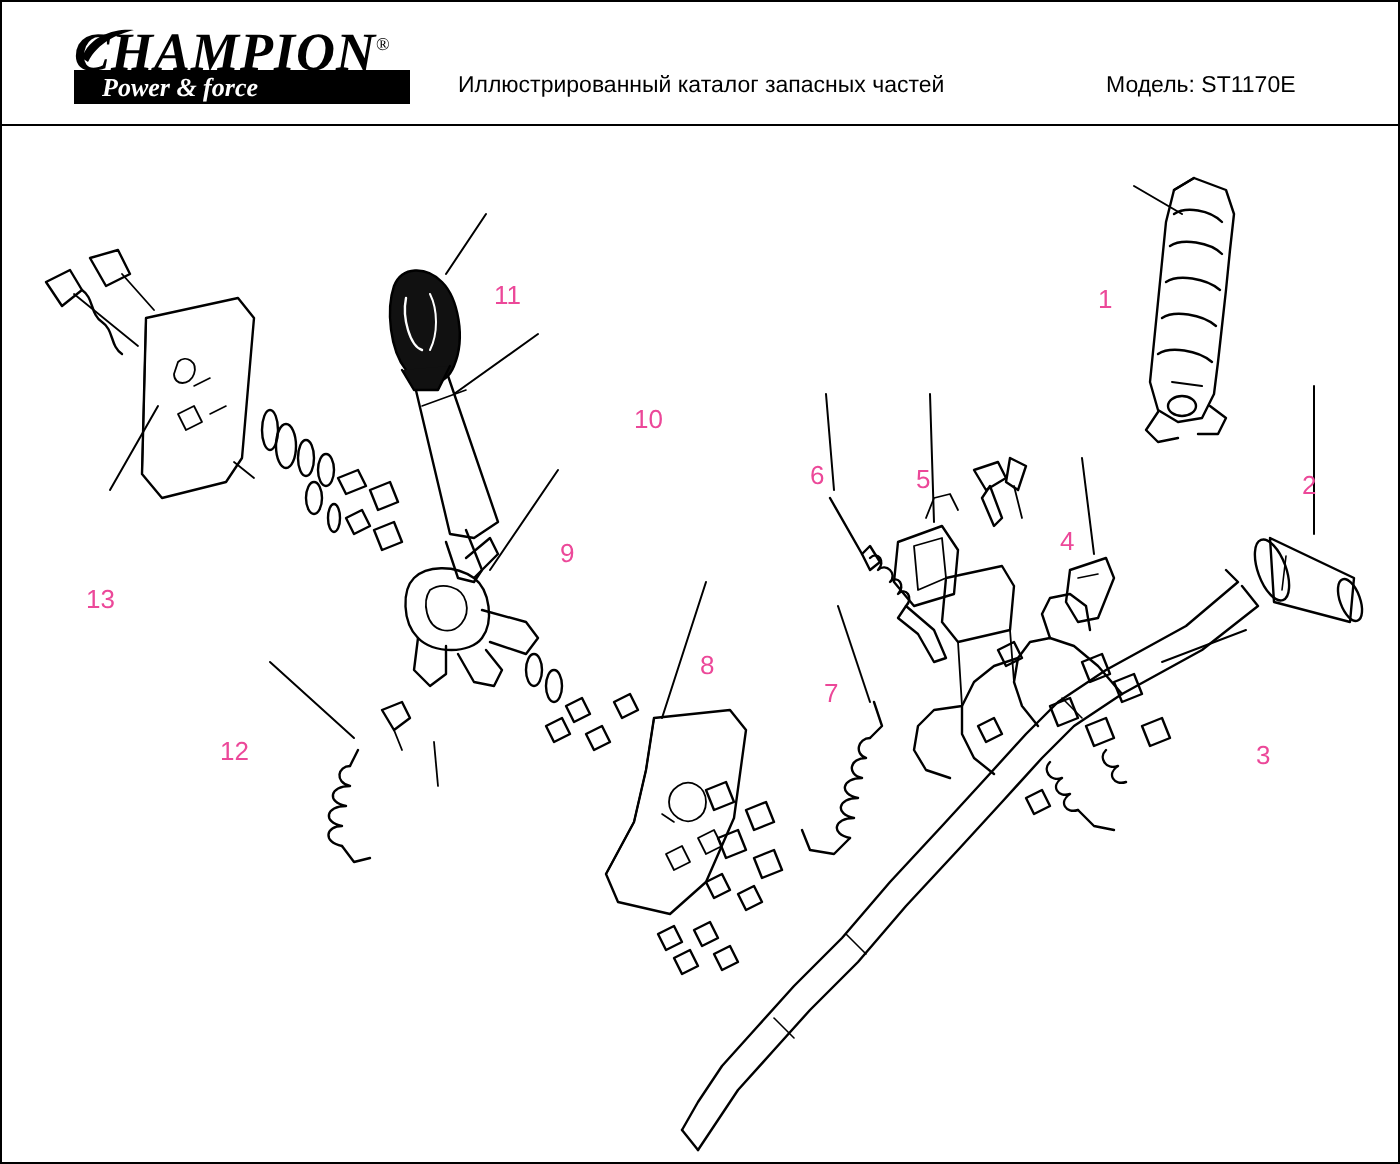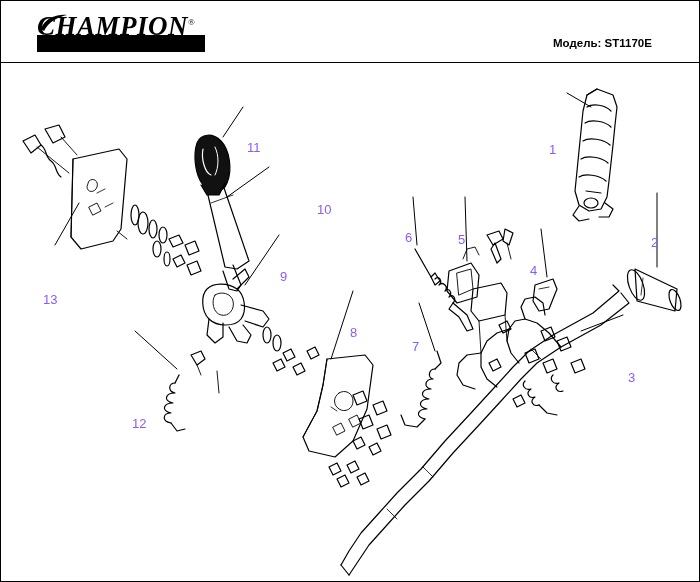--- a/index.html
+++ b/index.html
@@ -88,57 +88,58 @@
     color: #000000;
     white-space: nowrap;
   }
   #model-label {
     position: absolute;
     left: 552px;
     top: 36px;
     font-size: 11.5px;
     color: #000000;
     white-space: nowrap;
-    font-weight: bold;
   }
   
   #drawing {
     position: absolute;
     left: 0;
     top: 62px;
     width: 698px;
     height: 518px;
   }
   #drawing svg {
     display: block;
   }
   .callout {
     position: absolute;
     font-size: 13px;
     font-weight: normal;
-    color: #8b5cf6;
+    color: #ec4899;
     font-family: "Liberation Sans", sans-serif;
     line-height: 13px;
   }
 </style>
 </head>
 <body>
 
 <div id="page">
 
   <div id="header">
 
     <div id="logo-box">
       <svg id="logo-swoosh" viewBox="0 0 30 22">
         <path d="M2 16 C6 4, 20 1, 28 2 C20 4, 10 8, 5 18 Z" fill="#000000"></path>
       </svg>
       <div id="logo-word"><span>CHAMPION</span><span id="logo-reg">®</span></div>
       <div id="logo-bar"></div>
+      <div id="logo-sub">Power &amp; force</div>
     </div>
 
+    <div id="catalog-title">Иллюстрированный каталог запасных частей</div>
     <div id="model-label">Модель: ST1170E</div>
   </div>
 
   <div id="drawing">
     <svg width="698" height="518" viewBox="0 0 698 518">
       <g fill="none" stroke="#000000" stroke-width="1.2" stroke-linejoin="round" stroke-linecap="round">
 
         <g>
           <path d="M596 26 L612 32 L616 44 L614 62 L612 82 L610 100 L608 118 L606 134 L600 146 L588 148 L578 142 L574 128 L576 108 L578 88 L580 68 L582 48 L586 32 Z"></path>
           <path d="M596 26 L586 32"></path>
@@ -334,17 +335,17 @@
     <div class="callout" style="left:650px; top:173px;">2</div>
     <div class="callout" style="left:627px; top:308px;">3</div>
     <div class="callout" style="left:529px; top:201px;">4</div>
     <div class="callout" style="left:457px; top:170px;">5</div>
     <div class="callout" style="left:404px; top:168px;">6</div>
     <div class="callout" style="left:411px; top:277px;">7</div>
     <div class="callout" style="left:349px; top:263px;">8</div>
     <div class="callout" style="left:279px; top:207px;">9</div>
     <div class="callout" style="left:272px; top:140px;margin-left:44px;">10</div>
     <div class="callout" style="left:246px; top:78px;">11</div>
-    <div class="callout" style="left:131px; top:306px;margin-top:48px;">12</div>
+    <div class="callout" style="left:109px; top:306px;">12</div>
     <div class="callout" style="left:42px;  top:230px;">13</div>
   </div>
 
 </div>
 
 </body></html>

